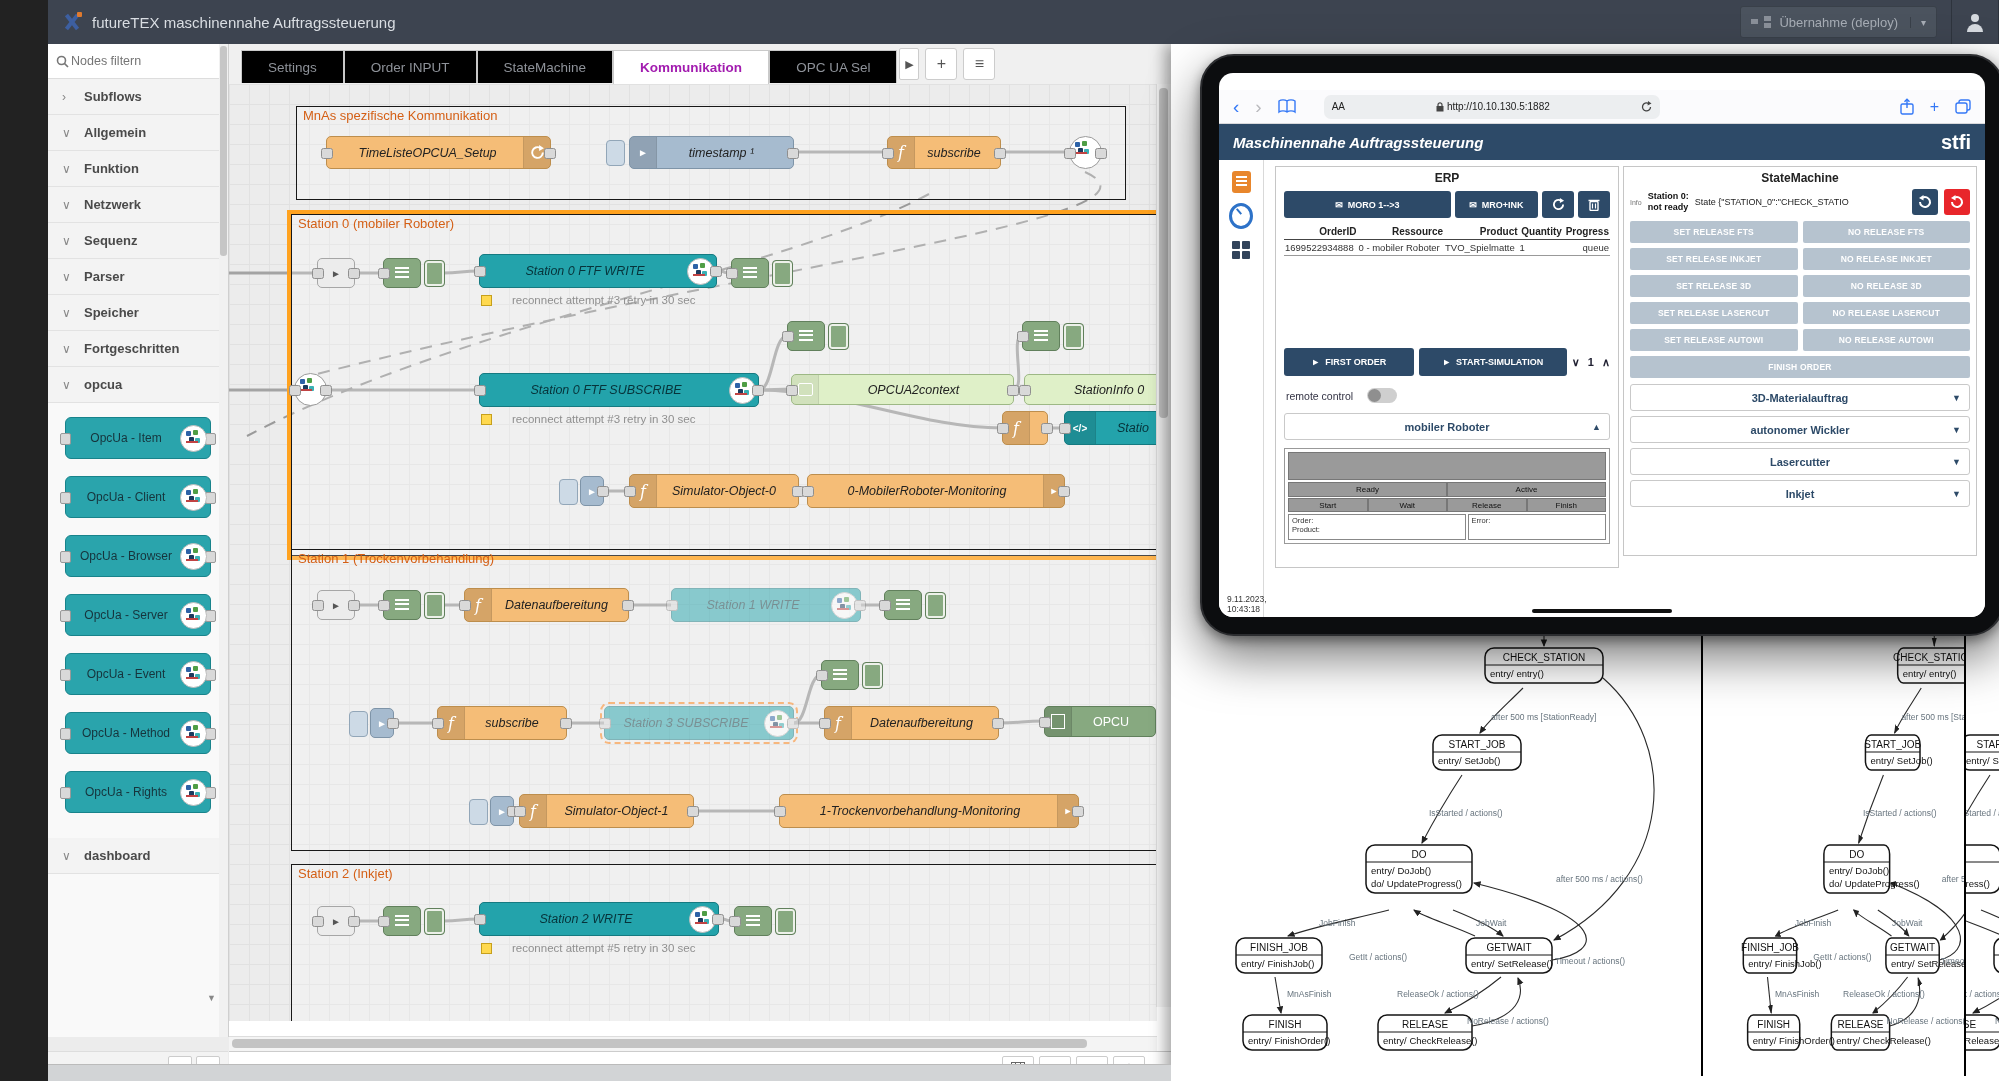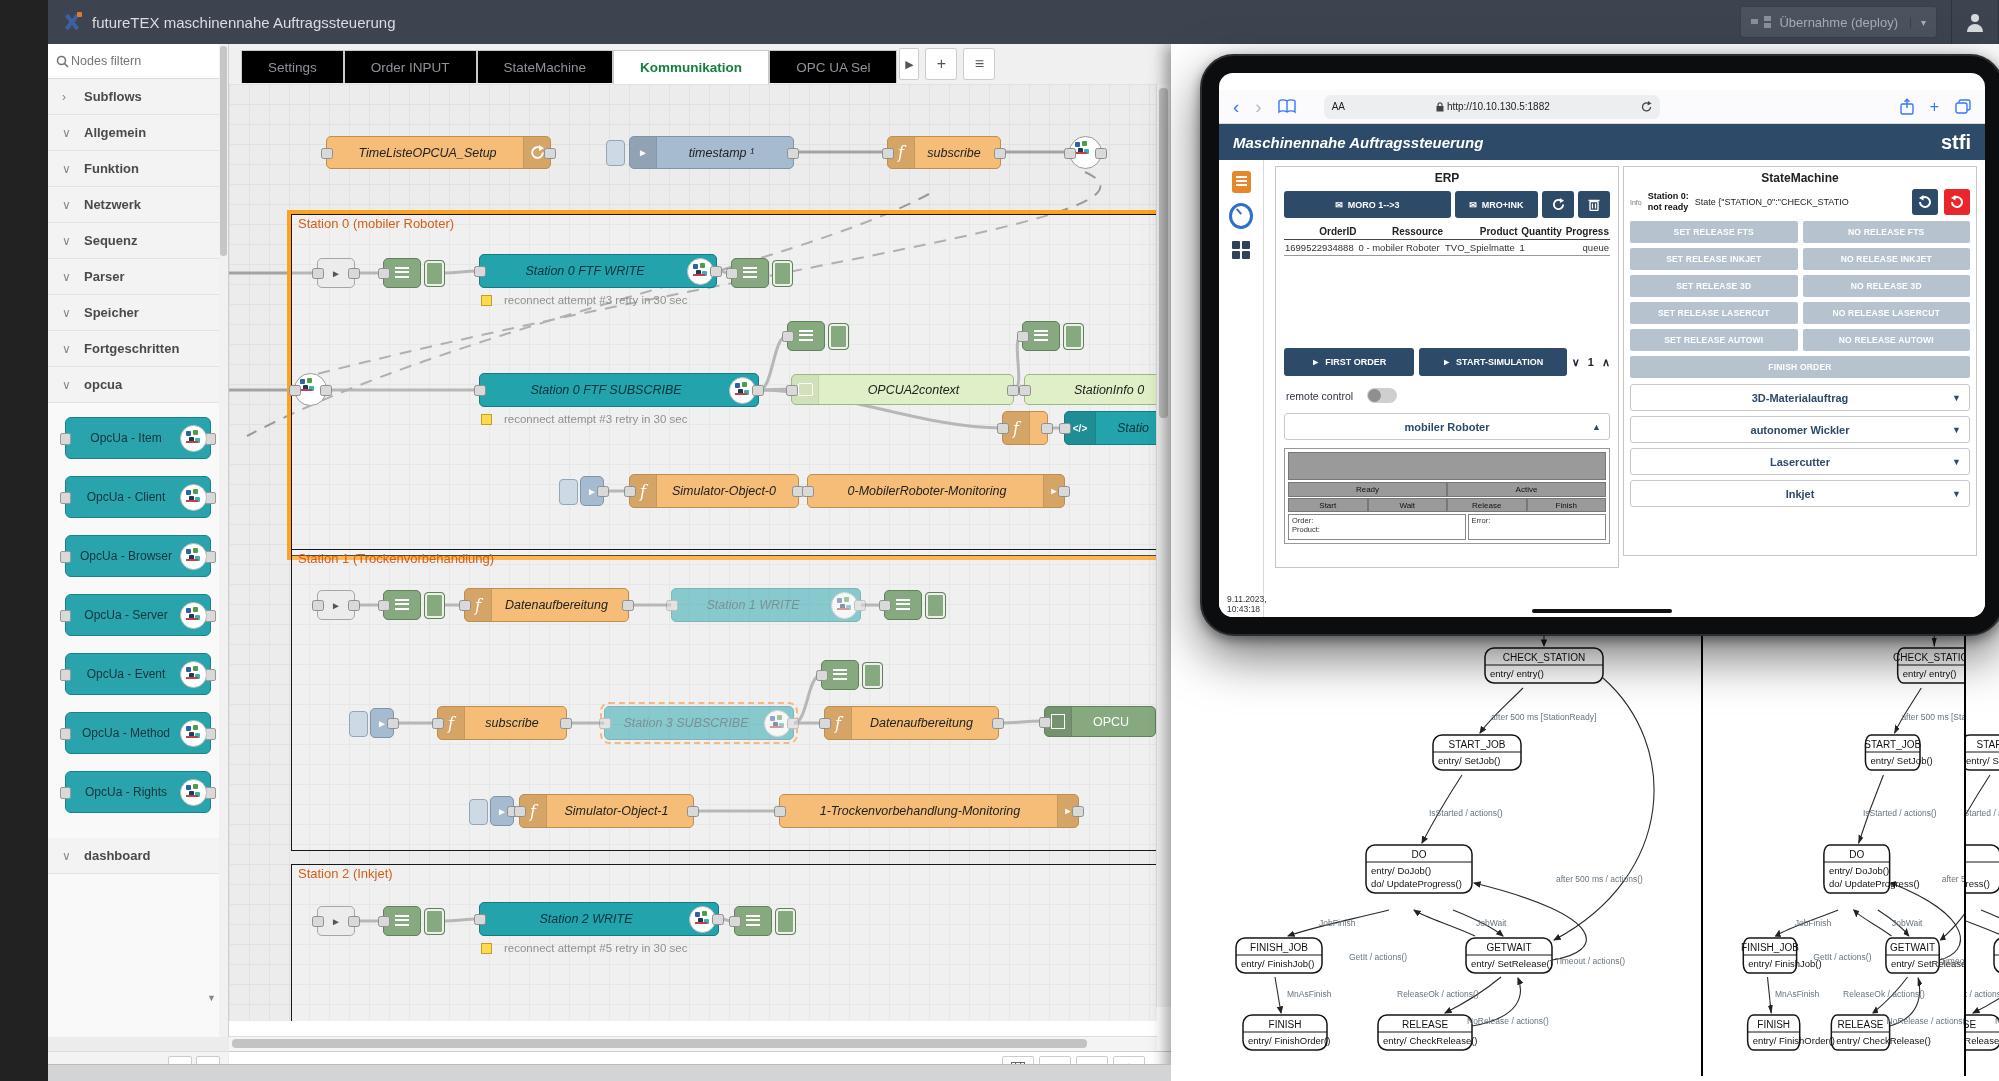--- a/index.html
+++ b/index.html
@@ -48,21 +48,21 @@
   .pscroll i{position:absolute;left:1px;top:2px;width:7px;height:210px;background:#c6c6c6;border-radius:3px;}
   .pfoot{position:absolute;left:0;bottom:0;width:180px;height:30px;background:#f3f3f3;border-top:1px solid #ddd;display:flex;align-items:center;justify-content:flex-end;gap:4px;padding-right:8px;box-sizing:border-box;}
   .pfoot .fb{width:22px;height:20px;border:1px solid #ccc;background:#fff;color:#888;font-size:11px;display:flex;align-items:center;justify-content:center;border-radius:2px;}
   .pfoot .fb span{display:inline-block;}
   .pdown{position:absolute;right:12px;bottom:34px;color:#888;font-size:9px;}
   
   .ws{position:absolute;left:181px;top:44px;width:942px;height:1037px;background:#fff;}
   .tabbar{position:absolute;left:0;top:0;width:100%;height:40px;background:#f0f0f0;border-bottom:1px solid #bbb;display:flex;align-items:flex-end;}
   .tabs{display:flex;margin-left:12px;overflow:hidden;max-width:770px;}
   .tab{height:32px;background:#000000;border:1px solid #c9c9c9;border-bottom:none;color:#8e9299;font-size:13.5px;display:flex;align-items:center;padding:0 26px;white-space:nowrap;}
-  .tab.active{background:#fff;color:#15803d;font-weight:bold;height:33px;}
+  .tab.active{background:#fff;color:#a21caf;font-weight:bold;height:33px;}
   .tabctl{display:flex;align-items:center;gap:6px;margin-left:2px;margin-bottom:4px;}
   .tsc{width:18px;height:30px;display:flex;align-items:center;justify-content:center;color:#555;font-size:11px;background:#fff;border:1px solid #ccc;border-radius:2px;}
   .tbt{width:30px;height:30px;background:#fff;border:1px solid #ccc;border-radius:3px;color:#555;font-size:16px;display:flex;align-items:center;justify-content:center;}
   
   .canvas{position:absolute;left:0;top:40px;width:928px;height:937px;overflow:hidden;background-color:#ececec;background-image:linear-gradient(#e1e1e1 1px,transparent 1px),linear-gradient(90deg,#e1e1e1 1px,transparent 1px);background-size:20px 20px;}
   .fgroup{position:absolute;border:1px solid #181818;background:rgba(255,255,255,.22);}
   .fgroup.sel{outline:4px solid #ffa21f;}
   .fgroup .glabel{position:absolute;top:1px;left:6px;color:#d45f15;font-size:13px;white-space:nowrap;}
   .wires{position:absolute;left:0;top:0;pointer-events:none;}
   .fnode{position:absolute;border-radius:5px;border:1px solid rgba(0,0,0,.33);font-style:italic;font-size:12.5px;color:#222;display:flex;align-items:center;justify-content:center;box-sizing:border-box;white-space:nowrap;}
@@ -77,21 +77,21 @@
   .t-link{background:#ececec;border-color:#a6a6a6;}
   .t-round{background:#fff;border-radius:50%;border:1.5px solid #9a9a9a;padding:0;}
   .strip{position:absolute;left:0;top:0;bottom:0;width:26px;background:rgba(0,0,0,.13);border-right:1px solid rgba(0,0,0,.08);display:flex;align-items:center;justify-content:center;color:#fff;border-radius:4px 0 0 4px;font-style:normal;}
   .strip.r{left:auto;right:0;border-radius:0 4px 4px 0;border-right:none;border-left:1px solid rgba(0,0,0,.08);}
   .fglyph{font-family:"DejaVu Serif",serif;font-style:italic;font-size:16px;color:#fff;}
   .port{position:absolute;width:10px;height:9px;background:#d9d9d9;border:1px solid #8f8f8f;border-radius:2.5px;top:50%;margin-top:-5px;}
   .pl{left:-6px}.pr{right:-6px}
   .injbtn{position:absolute;width:17px;height:24px;background:#cddae6;border:1px solid #92a6b8;border-radius:4px;}
   .dbgbtn{position:absolute;width:19px;height:25px;background:#87a980;border:1px solid #61805c;border-radius:4px;box-shadow:inset 0 0 0 2px #edf1ea;}
   .dbglines{width:14px;height:13px;background:repeating-linear-gradient(#fff 0 2px,transparent 2px 4.3px);}
-  .nstatus{position:absolute;font-size:11.5px;font-style:normal;color:#8f8f8f;white-space:nowrap;display:flex;align-items:center;gap:12px;}
+  .nstatus{position:absolute;font-size:11.5px;font-style:normal;color:#8f8f8f;white-space:nowrap;display:flex;align-items:center;gap:20px;}
   .ydot{width:9px;height:9px;background:#ffd94f;border:1px solid #c6a01d;display:inline-block;}
   .nlogo{position:absolute;right:2px;top:50%;margin-top:-13px;}
   .vsb{position:absolute;right:0;top:40px;width:14px;height:923px;background:#f4f4f4;border-left:1px solid #ddd;}
   .vsb i{position:absolute;left:2px;top:4px;width:9px;height:330px;background:#c3c3c3;border-radius:4px;}
   .hsb{position:absolute;left:0;bottom:30px;height:14px;width:928px;background:#f4f4f4;border-top:1px solid #ddd;}
   .hsb i{position:absolute;left:3px;top:2px;height:9px;width:855px;background:#c3c3c3;border-radius:4px;}
   .wfoot{position:absolute;left:0;bottom:0;width:100%;height:30px;background:#fff;border-top:1px solid #ccc;display:flex;align-items:center;justify-content:flex-end;gap:5px;padding-right:26px;box-sizing:border-box;}
   .zb{min-width:24px;height:20px;border:1px solid #ccc;background:#fff;color:#666;font-size:12px;display:flex;align-items:center;justify-content:center;border-radius:2px;padding:0 3px;}
   .bstrip{position:absolute;left:0;bottom:0;width:1123px;height:16px;background:#d2d4d6;border-top:1px solid #bbb;z-index:3;}
   
@@ -396,20 +396,23 @@
           <path d="M565 639 C 578.5 639 578.5 591 592 591" fill="none" stroke="#a3a3a3" stroke-width="3"></path>
           <path d="M565 639 C 580 639 580 639 595 639" fill="none" stroke="#a3a3a3" stroke-width="3"></path>
           <path d="M770 639 C 792.5 639 792.5 637 815 637" fill="none" stroke="#a3a3a3" stroke-width="3"></path>
           <path d="M465 727 C 507.5 727 507.5 727 550 727" fill="none" stroke="#a3a3a3" stroke-width="3"></path>
           <path d="M126 837 C 140 837 140 837 154 837" fill="none" stroke="#a3a3a3" stroke-width="3"></path>
           <path d="M214 837 C 232 837 232 835 250 835" fill="none" stroke="#a3a3a3" stroke-width="3"></path>
           <path d="M490 835 C 502 835 493 837 505 837" fill="none" stroke="#a3a3a3" stroke-width="3"></path>
           <path d="M856 88 C 960 135 520 180 80 292" fill="none" stroke="#9a9a9a" stroke-width="2" stroke-dasharray="12 9"></path>
           <path d="M700 110 C 560 185 230 240 18 352" fill="none" stroke="#9a9a9a" stroke-width="2" stroke-dasharray="12 9"></path>
         </svg>
+    <div class="fgroup" style="left: 67px; top: 22px; width: 828px; height: 92px;">
+          <span class="glabel">MnAs spezifische Kommunikation</span>
+        </div>
         <div class="fgroup sel" style="left: 62px; top: 130px; width: 1012px; height: 340px;">
           <span class="glabel">Station 0 (mobiler Roboter)</span>
         </div>
         <div class="fgroup" style="left: 62px; top: 465px; width: 1012px; height: 300px;">
           <span class="glabel">Station 1 (Trockenvorbehandlung)</span>
         </div>
         <div class="fgroup" style="left: 62px; top: 780px; width: 1012px; height: 222px;">
           <span class="glabel">Station 2 (Inkjet)</span>
         </div>
         <div class="fnode t-repeat" style="left: 97px; top: 52px; width: 225px; height: 33px;">

